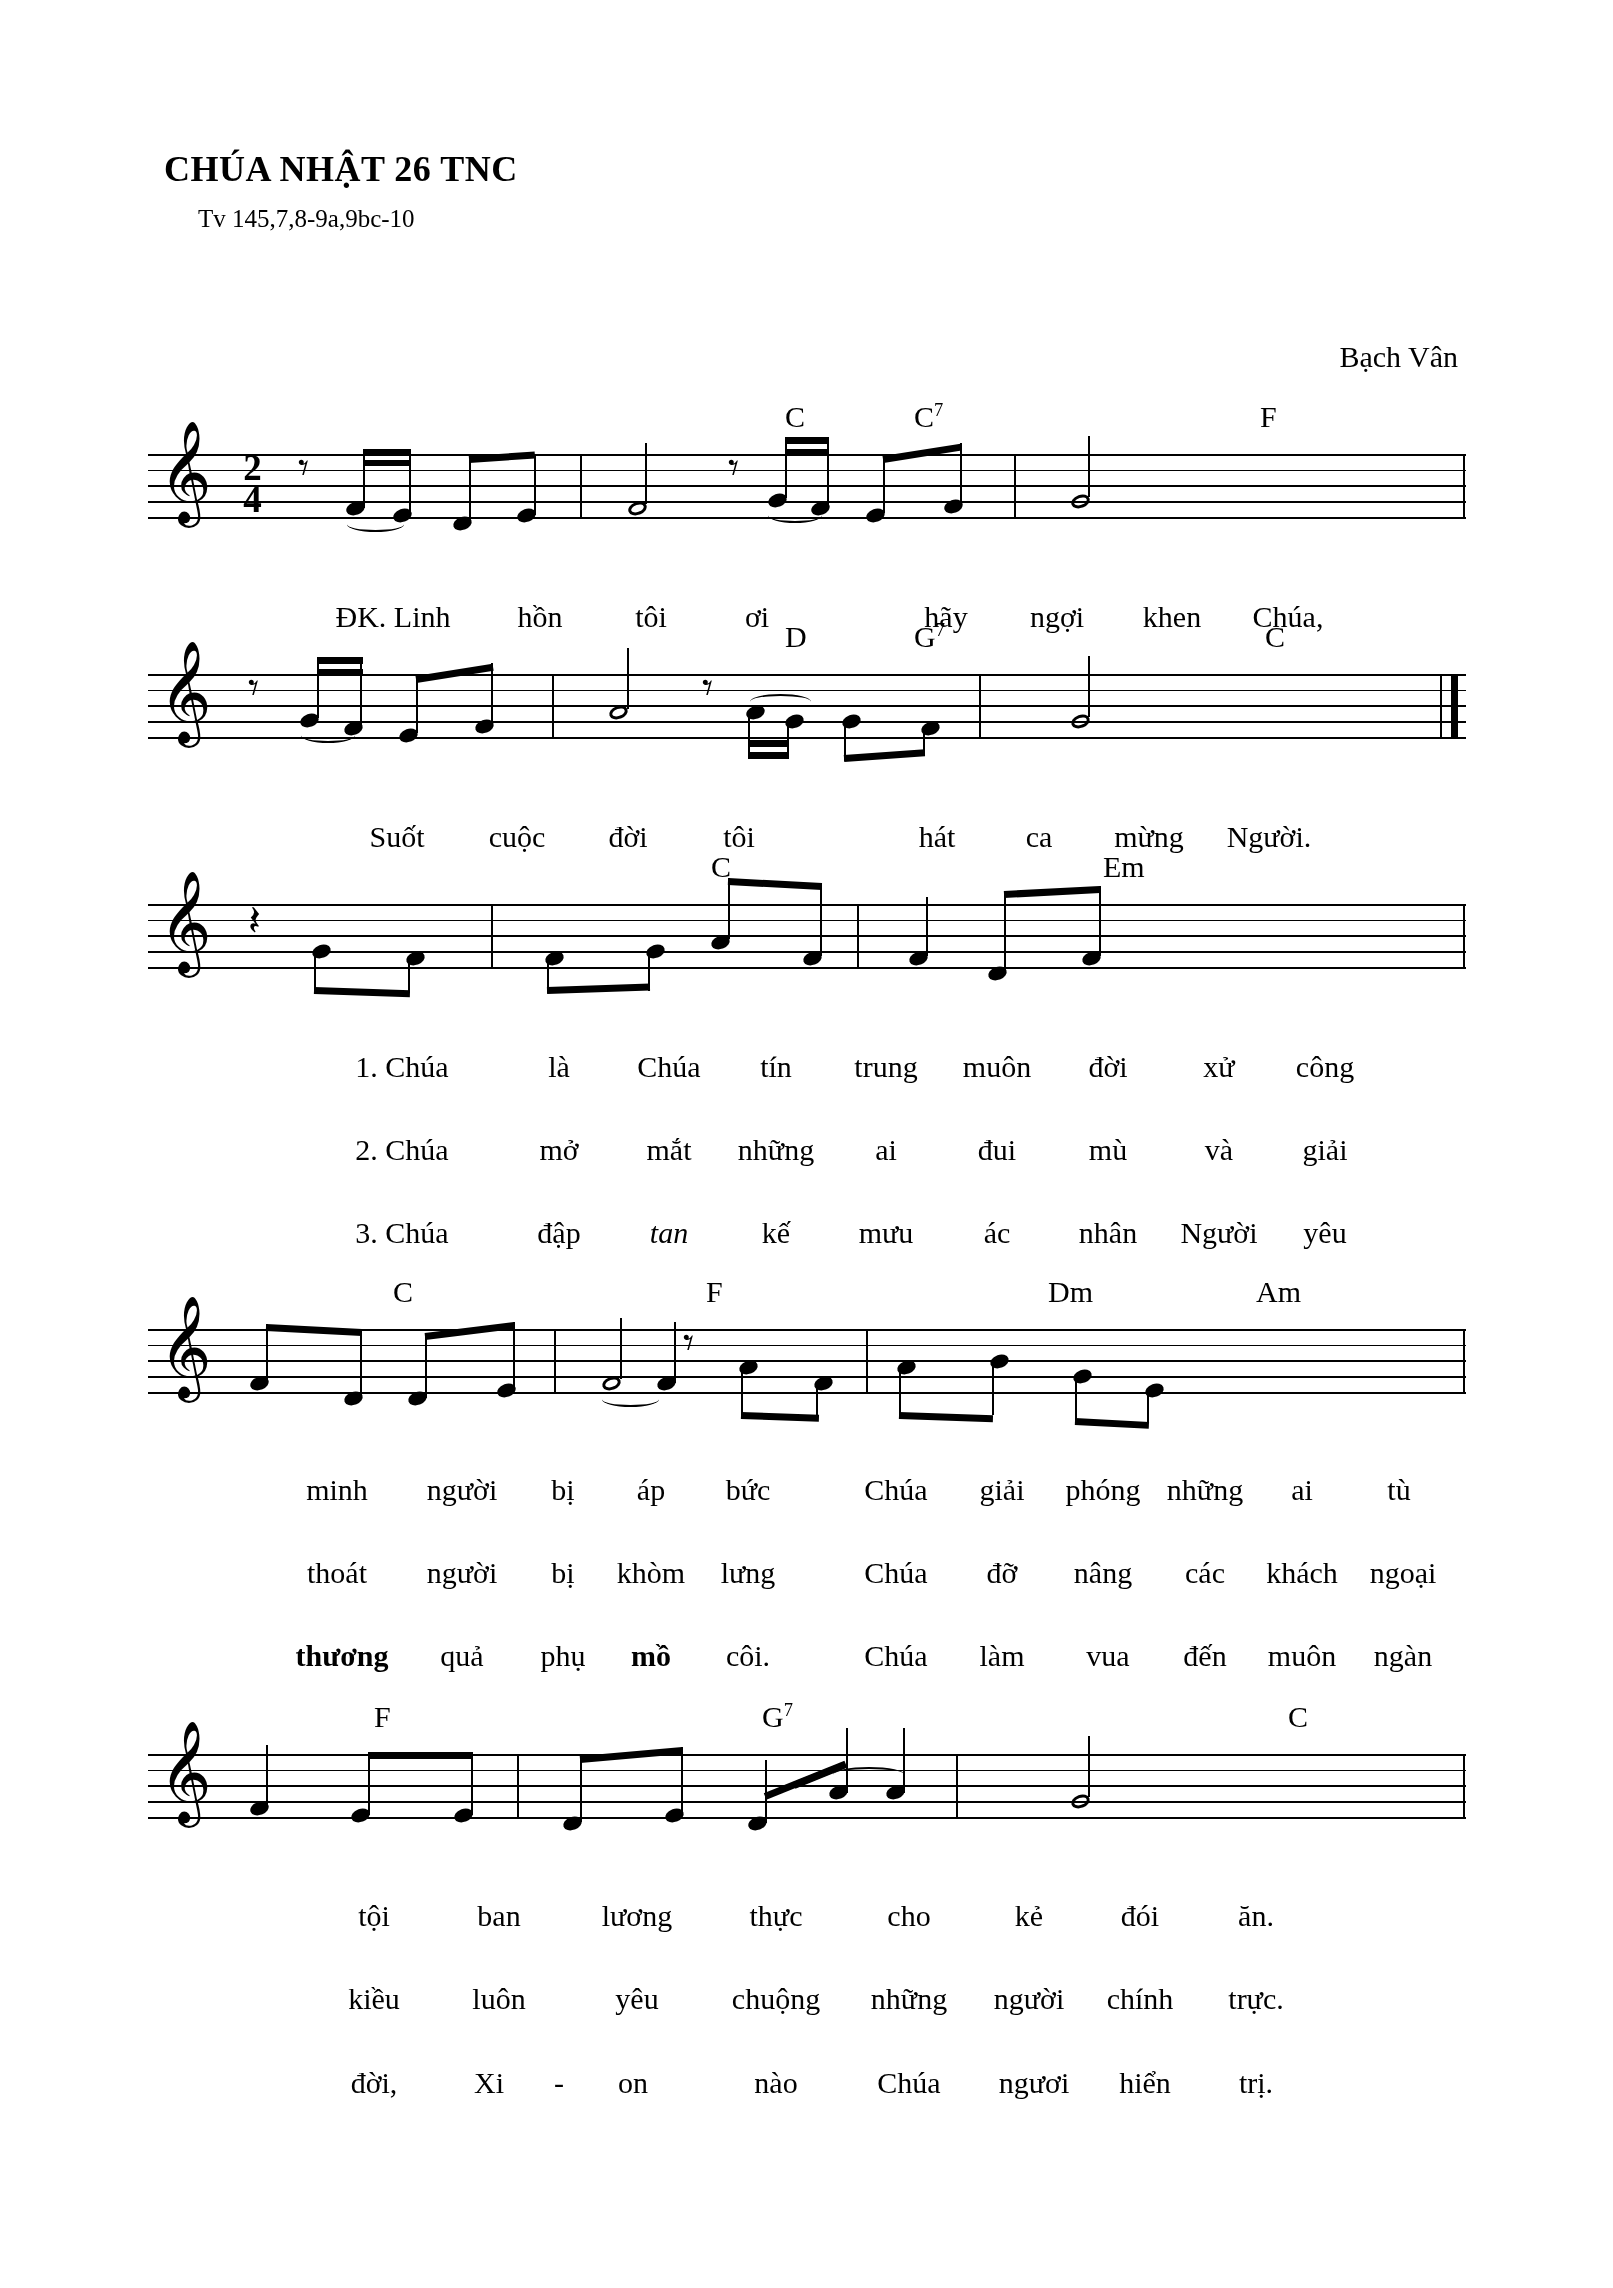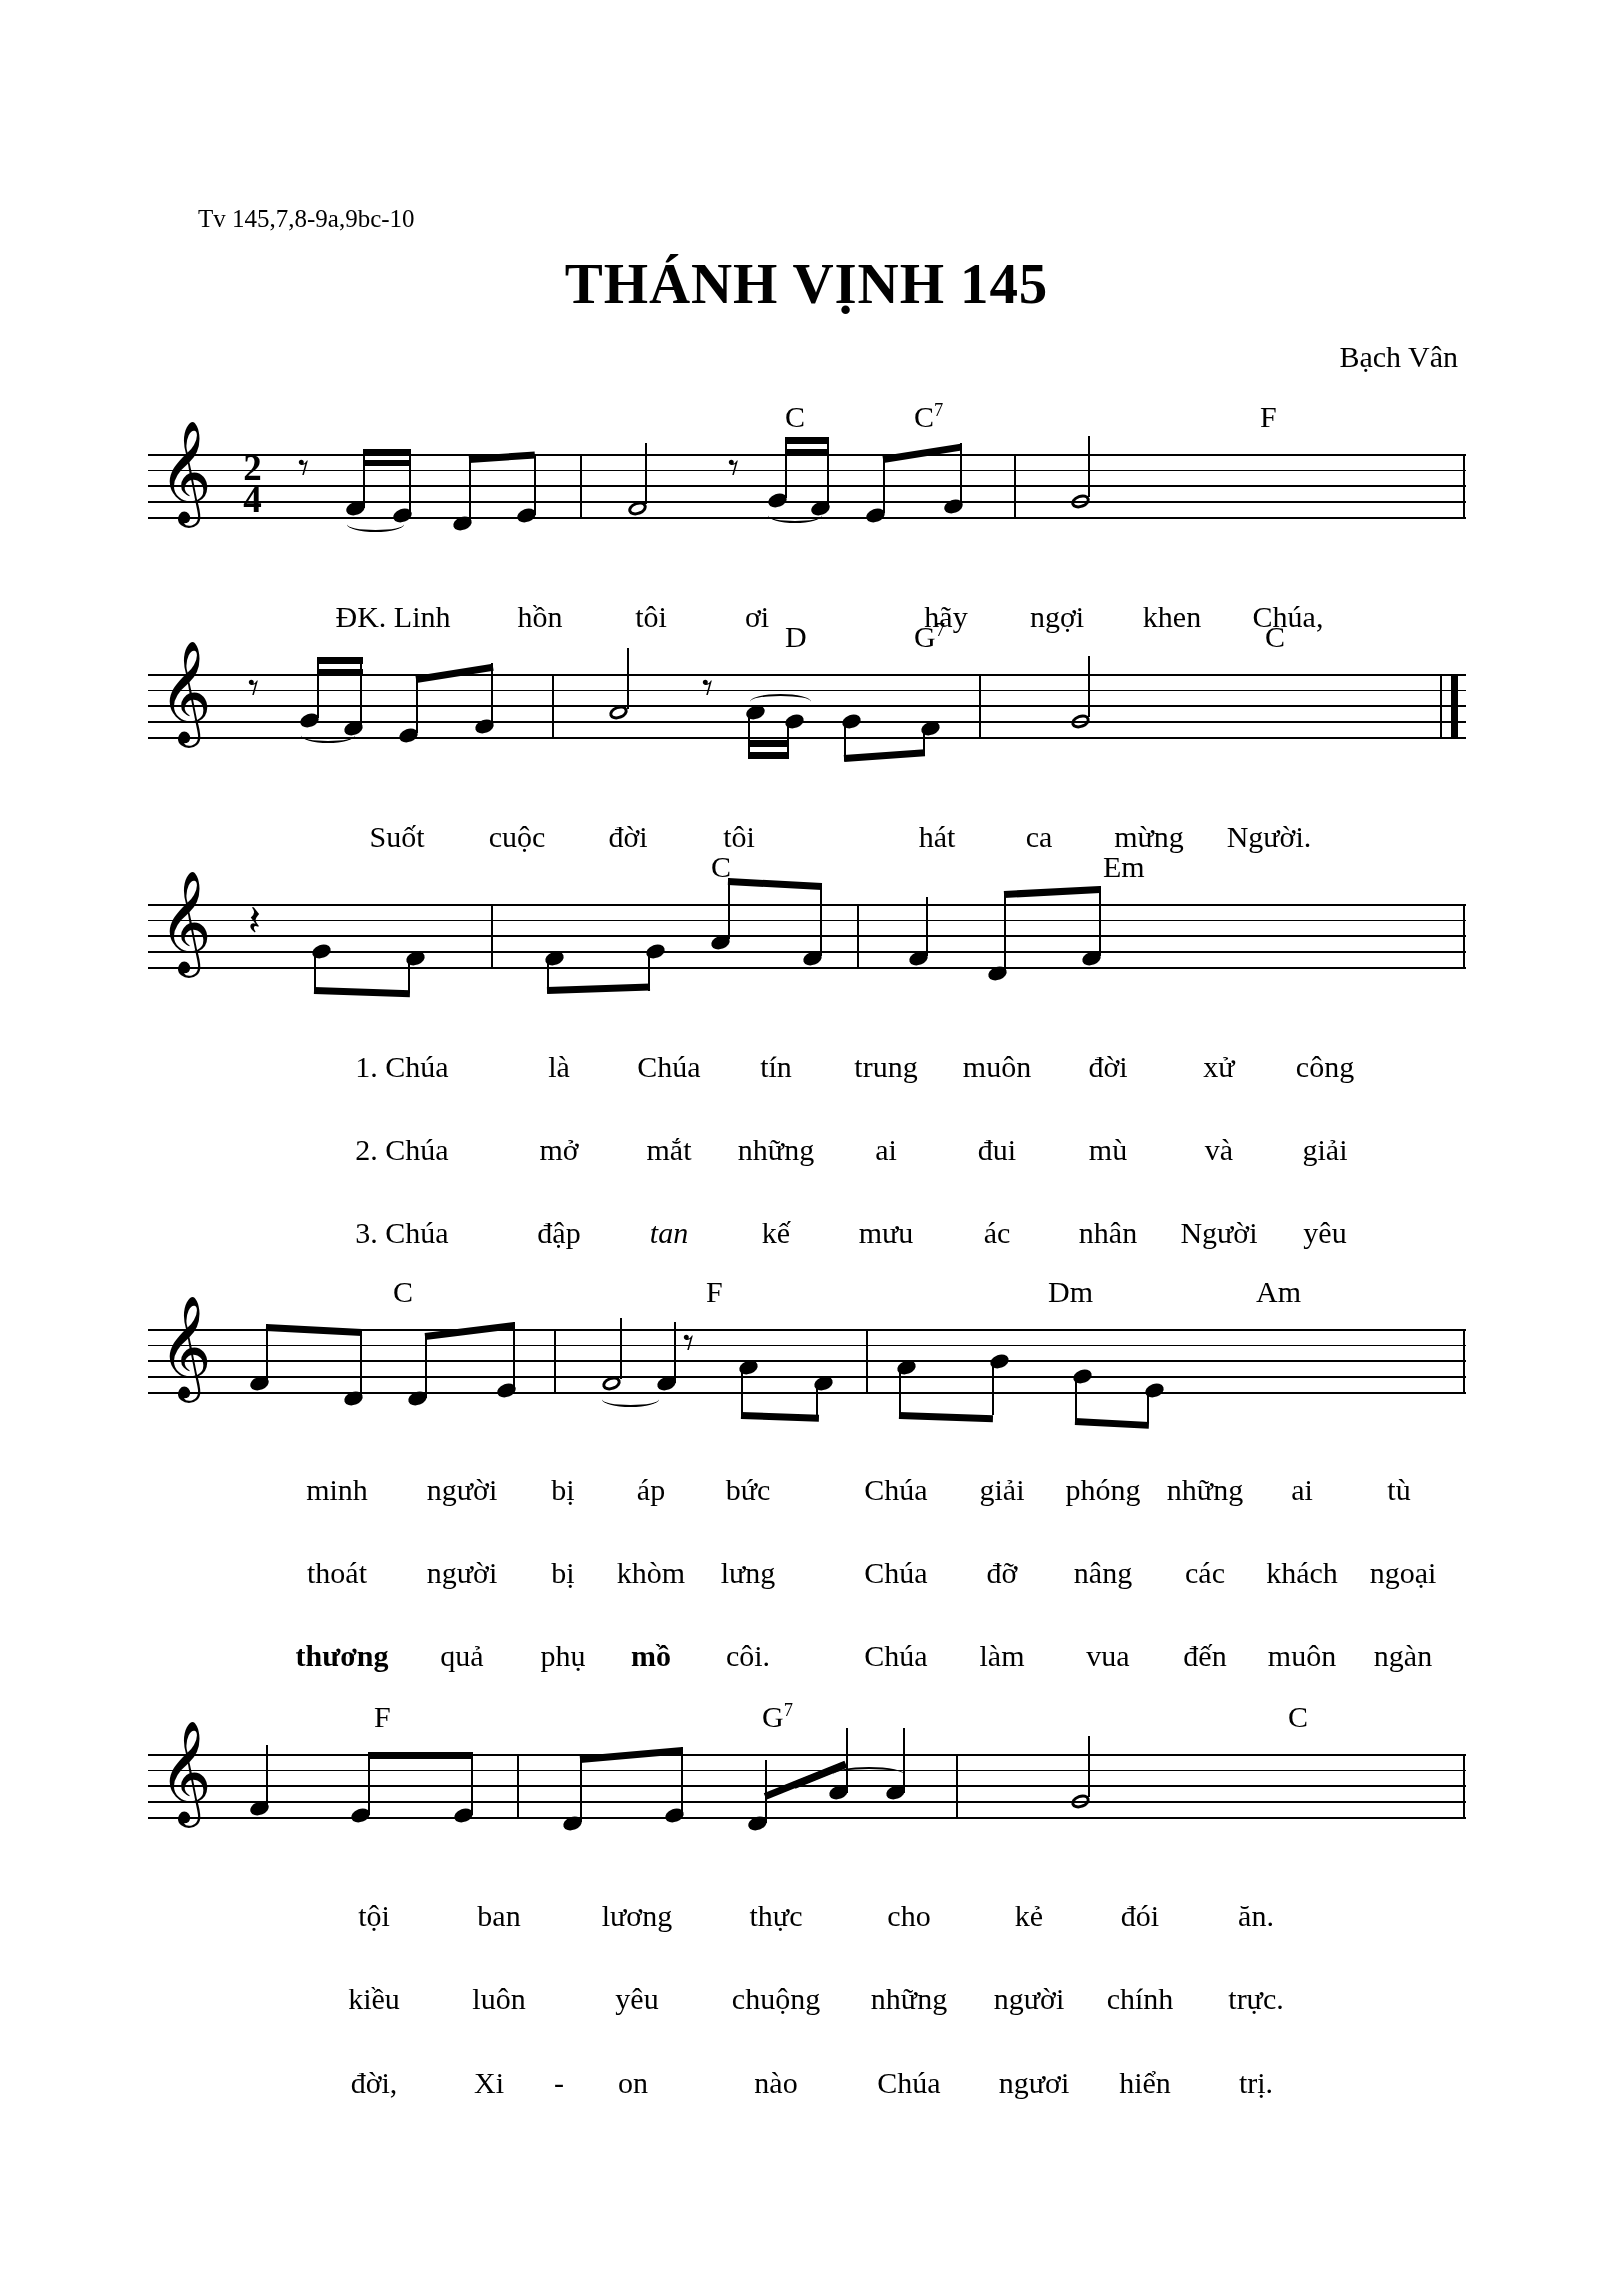--- a/index.html
+++ b/index.html
@@ -192,22 +192,22 @@
     position: absolute;
     transform: translateX(-50%);
     text-align: center;
   }
 </style>
 </head>
 <body>
 
 <div class="page">
 
+  <div class="hdr-sunday">CHÚA NHẬT 26 TNC</div>
   <div class="hdr-psalmref">Tv 145,7,8-9a,9bc-10</div>
-  <div class="hdr-title">THÁNH VỊNH 145</div>
   <div class="hdr-author">Bạch Vân</div>
 
   <div class="system" style="top:454px; height:83px;">
     <div class="staff">
       <div class="line l0"></div>
         <div class="line l1"></div>
         <div class="line l2"></div>
         <div class="line l3"></div>
         <div class="line l4"></div>
     </div>

